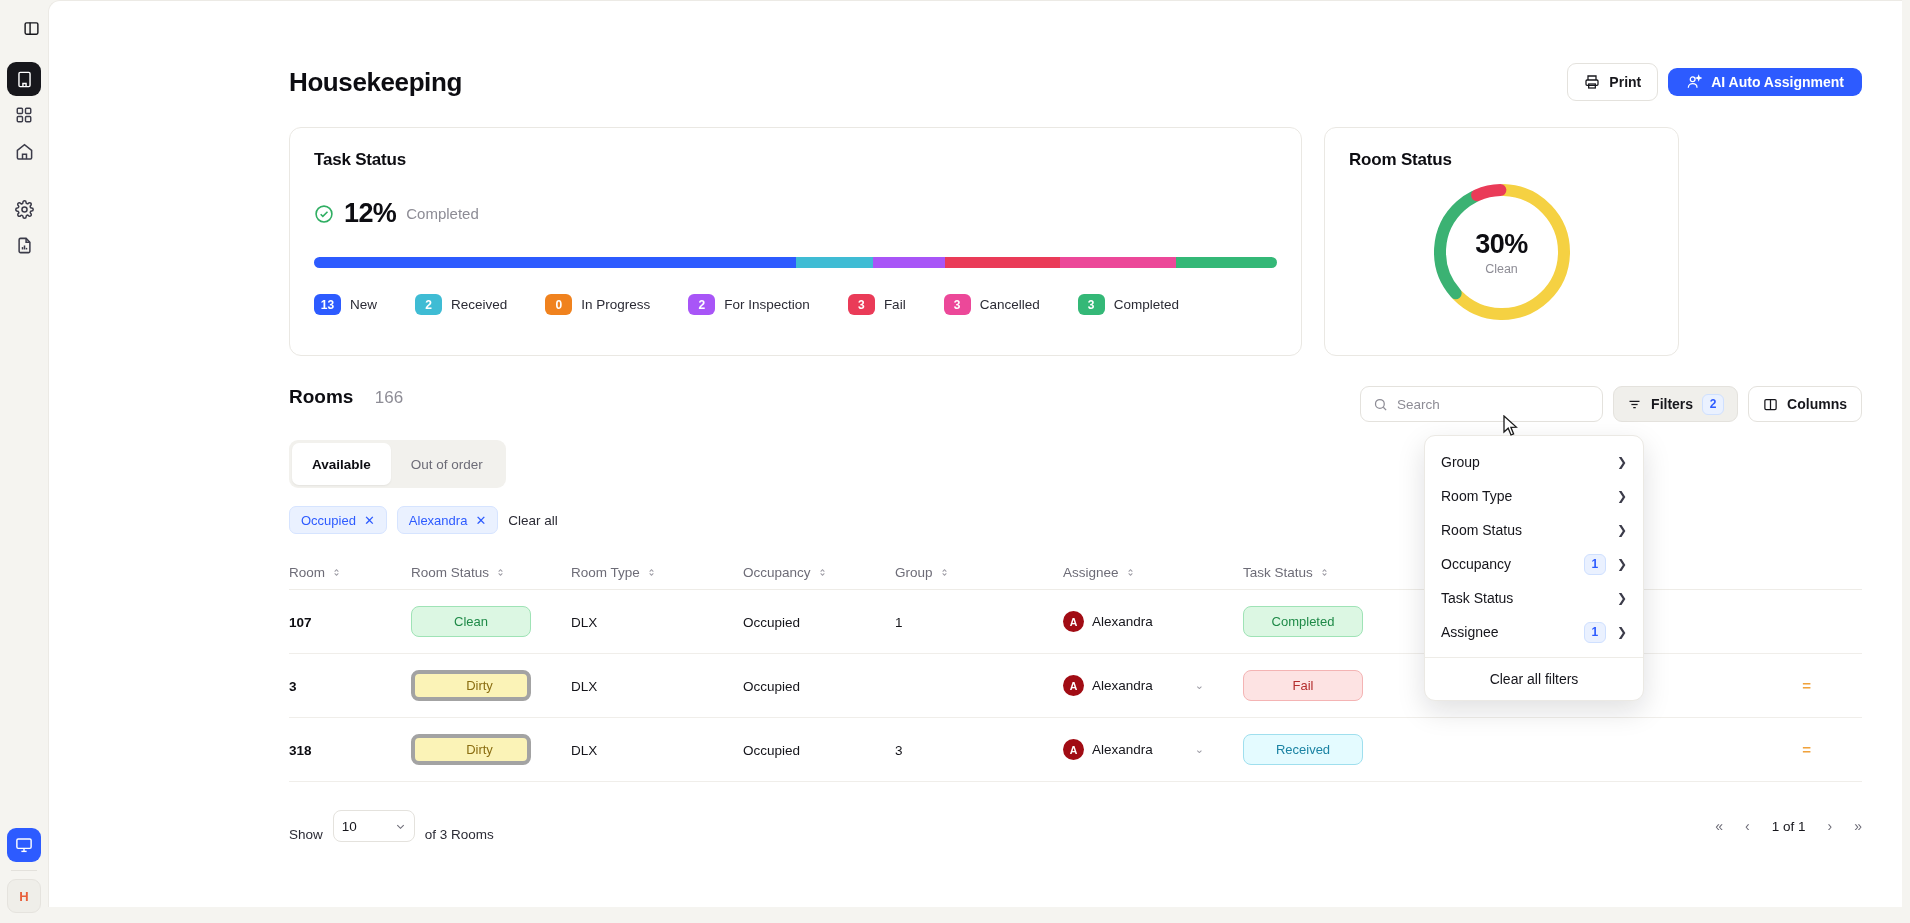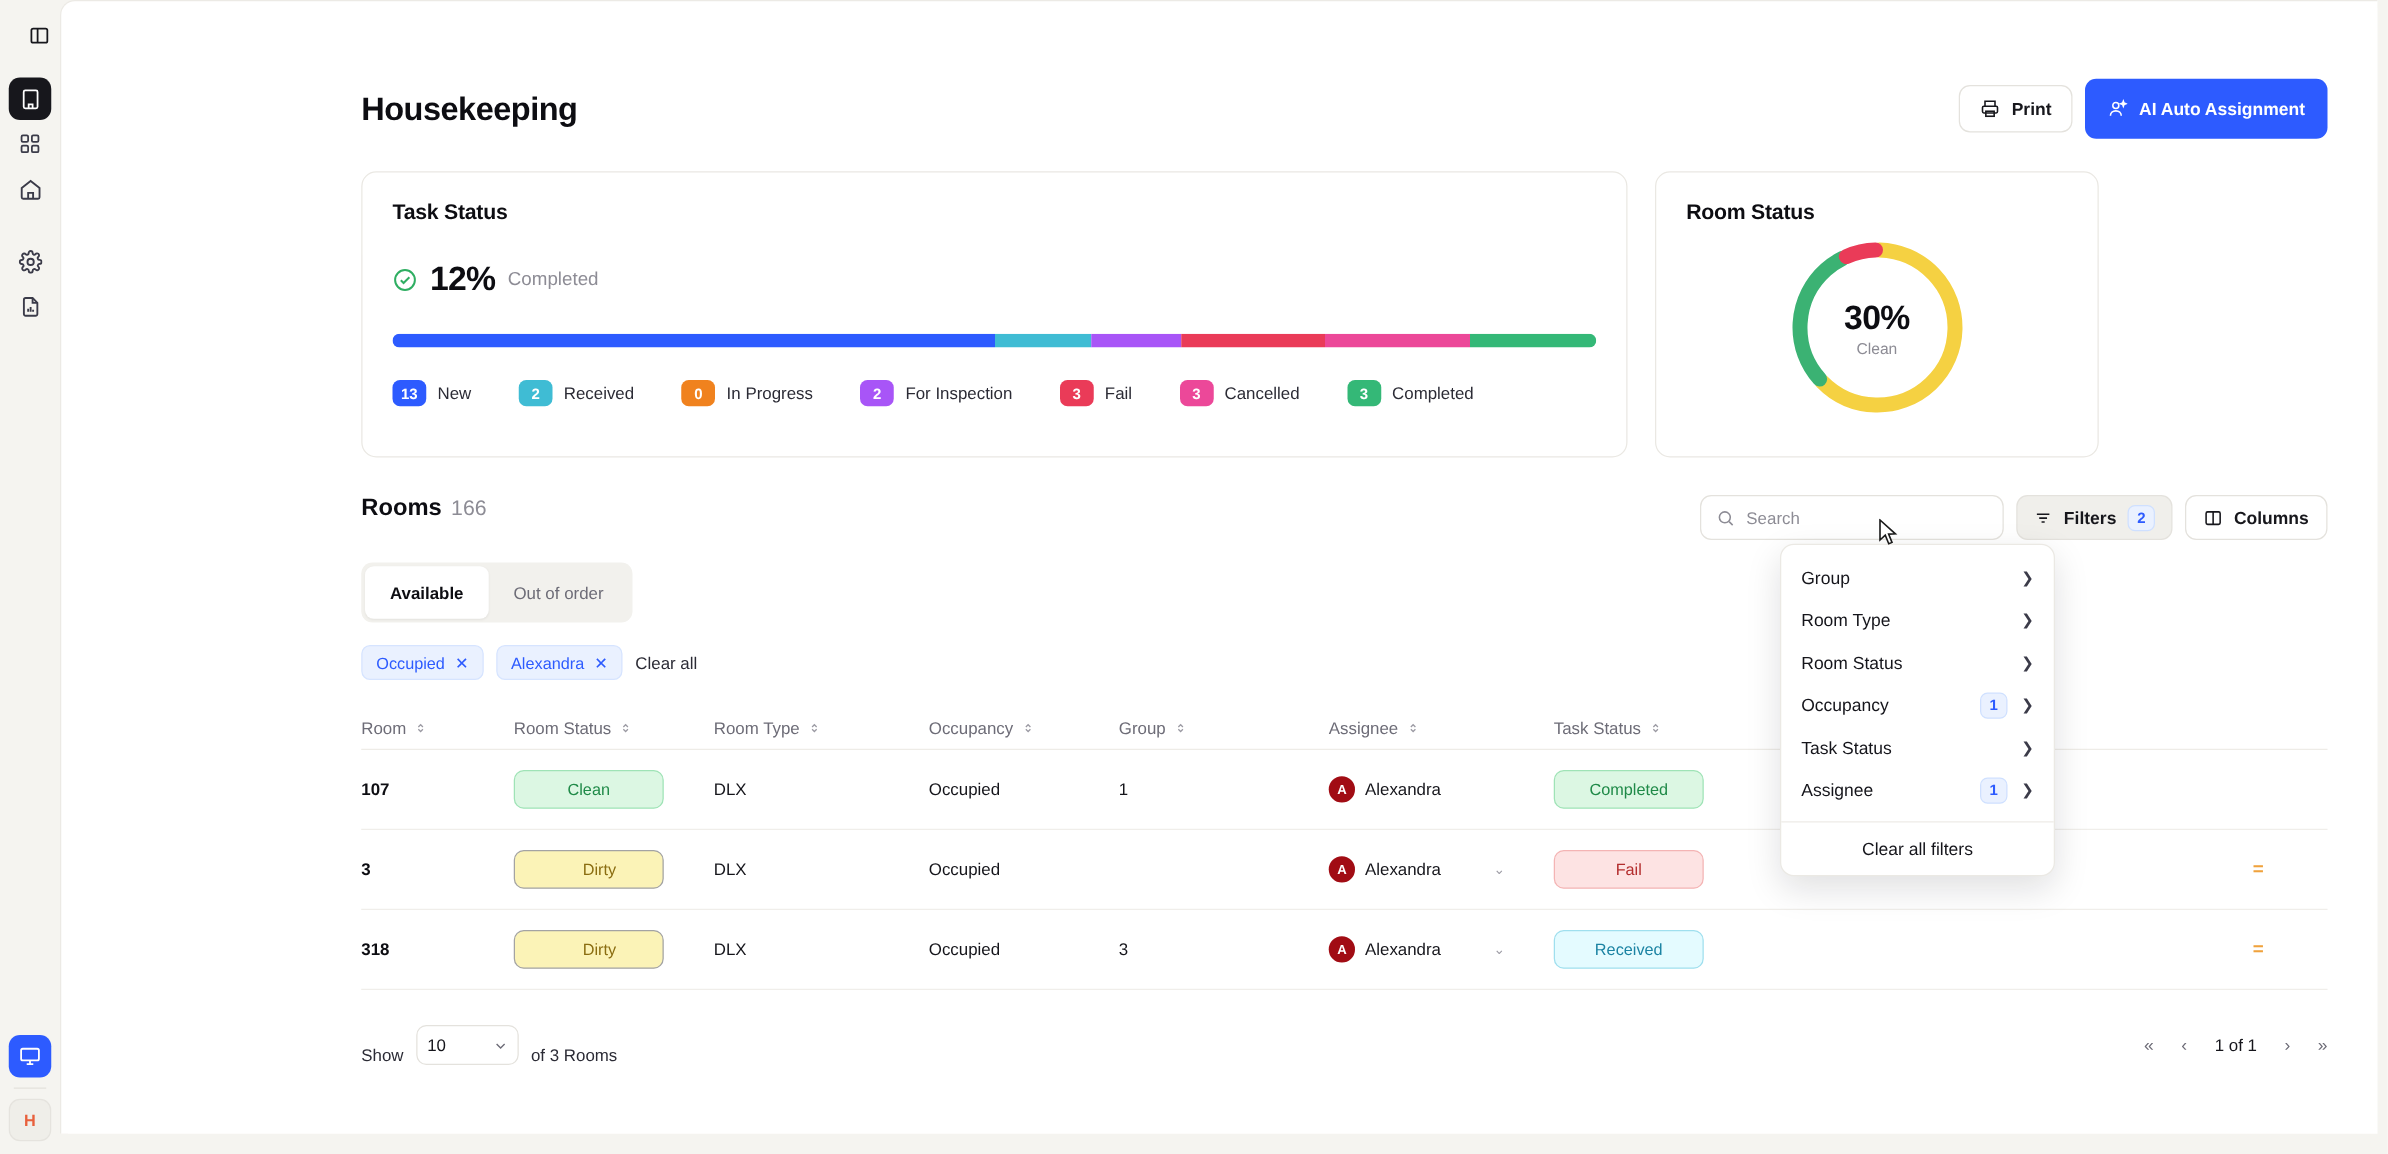--- a/index.html
+++ b/index.html
@@ -104,21 +104,21 @@
     font-size: 26px; font-weight: 700; color: #0d0d12; letter-spacing: -0.4px;
   }
   .head-actions { display: flex; align-items: center; gap: 10px; }
   .btn-ghost {
     height: 38px; padding: 0 16px;
     border: 1px solid #e4e2dd; border-radius: 9px; background: #fff;
     display: flex; align-items: center; gap: 9px;
     font-size: 14px; font-weight: 600; color: #17171c; cursor: pointer;
   }
   .btn-primary {
-    height: 48px; padding: 0 18px;
+    height: 28px; padding: 0 18px;
     border-radius: 9px; background: #2d5bff; border: none;
     display: flex; align-items: center; gap: 9px;
     font-size: 14px; font-weight: 600; color: #fff; cursor: pointer;
   }
 
   
   .cards {
     display: flex; gap: 22px; padding: 26px 40px 0 240px;
   }
   .card {
@@ -163,21 +163,21 @@
   }
   .donut-pct { font-size: 27px; font-weight: 700; color: #0d0d12; letter-spacing: -0.5px; }
   .donut-sub { font-size: 12.5px; color: #8d8c95; margin-top: 2px; }
 
   
   .rooms-head {
     display: flex; align-items: flex-start; justify-content: space-between;
     padding: 30px 40px 0 240px;
   }
   .rooms-title { font-size: 19px; font-weight: 700; color: #0d0d12; }
-  .rooms-count { font-size: 17px; font-weight: 400; color: #8d8c95; margin-left: 3px; }
+  .rooms-count { font-size: 17px; font-weight: 400; color: #8d8c95; margin-left: 17px; }
   .toolbar { display: flex; align-items: center; gap: 10px; }
   .search-box {
     width: 243px; height: 36px; border: 1px solid #e4e2dd; border-radius: 9px;
     display: flex; align-items: center; gap: 9px; padding: 0 12px; background: #fff;
     cursor: text;
   }
   .search-box .ph { font-size: 13.5px; color: #8d8c95; }
   .btn-filters {
     height: 36px; padding: 0 13px; border-radius: 9px;
     border: 1px solid #e4e2dd; background: #f0efeb;
@@ -245,21 +245,21 @@
   .c-end    { flex: 1; display: flex; justify-content: flex-end; padding-right: 52px; }
 
   .cell-text { font-size: 13.5px; color: #15151b; }
   .cell-room { font-size: 13.5px; font-weight: 600; color: #0d0d12; }
   .pill {
     width: 120px; height: 31px; border-radius: 8px;
     display: flex; align-items: center; justify-content: center;
     font-size: 13px;
   }
   .pill-clean    { background: #dcf7e3; border: 1px solid #9fe3b6; color: #1f8a48; }
-  .pill-dirty    { background: #fbf3b7; border: 1px solid #a3a3a3; color: #8a6d11; padding-left: 17px; }
+  .pill-dirty    { background: #fbf3b7; border: 4px solid #a3a3a3; color: #8a6d11; padding-left: 17px; }
   .pill-completed{ background: #dcf7e3; border: 1px solid #9fe3b6; color: #1f8a48; }
   .pill-fail     { background: #fde3e3; border: 1px solid #f4b4b4; color: #b32d2d; }
   .pill-received { background: #e4fbff; border: 1px solid #9fdfee; color: #1b83a3; }
 
   .assignee { display: flex; align-items: center; gap: 8px; }
   .avatar-sm {
     width: 21px; height: 21px; border-radius: 50%; background: #a10c14;
     display: flex; align-items: center; justify-content: center;
     font-size: 10.5px; font-weight: 700; color: #fff;
   }

